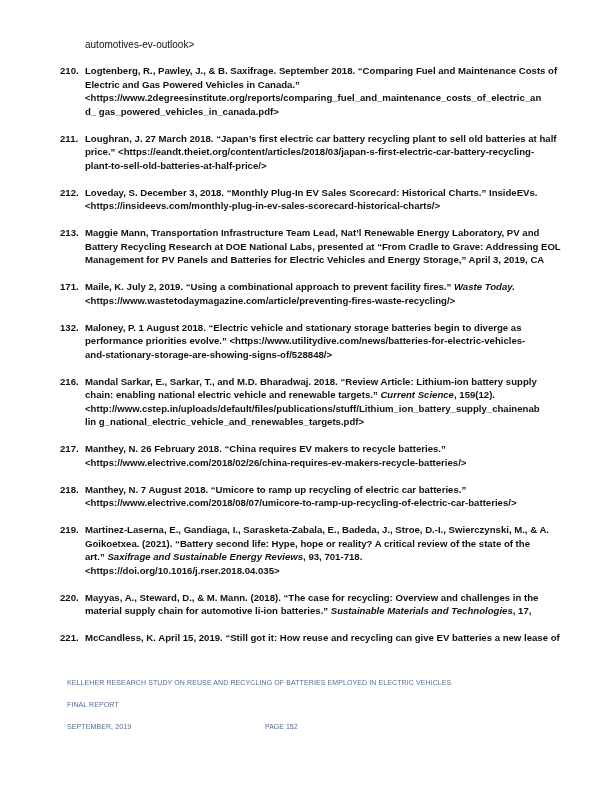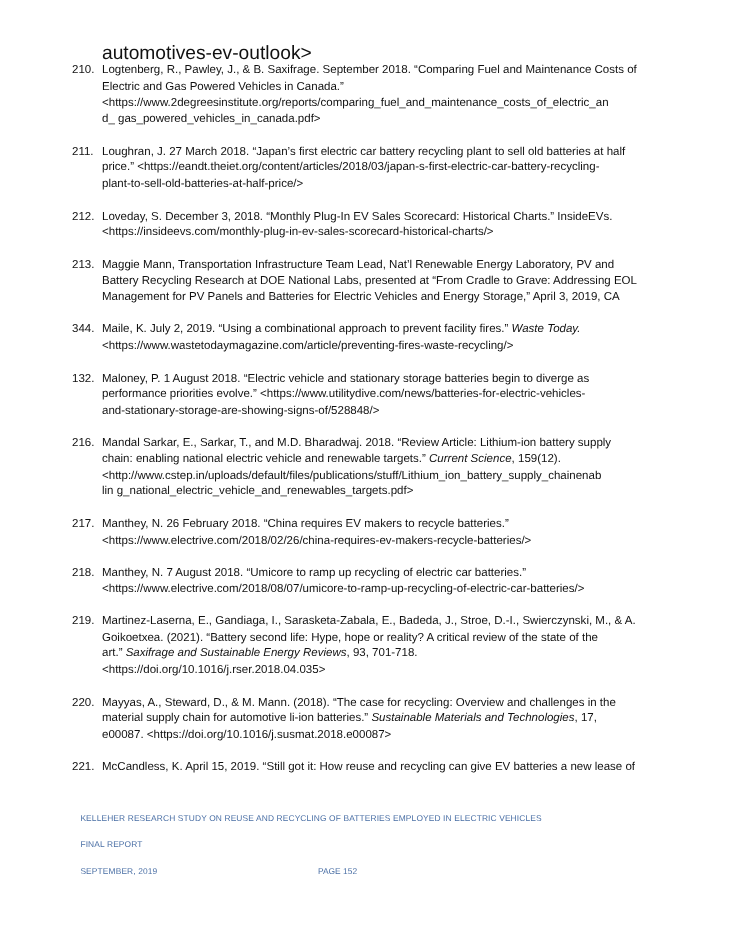--- a/index.html
+++ b/index.html
@@ -1,20 +1,20 @@
 <!DOCTYPE html>
 <html><head>
 <meta charset="utf-8">
 <style>
   html, body { margin: 0; padding: 0; background: #ffffff; }
   body { width: 612px; height: 792px; position: relative; overflow: hidden;
          font-family: "Liberation Sans", sans-serif; color: #111; }
   .page { position: absolute; left: 0; top: 0; width: 612px; height: 792px; }
-  .cont { position: absolute; left: 85px; top: 38px; font-size: 16px; line-height: 13.5px; white-space: nowrap; }
-  .refs { position: absolute; left: 60px; top: 52px; width: 495px; }
+  .cont { position: absolute; left: 85px; top: 38px; font-size: 10px; line-height: 13.5px; white-space: nowrap; }
+  .refs { position: absolute; left: 60px; top: 64px; width: 495px; font-weight: bold; }
   .ref { position: relative; padding-left: 25px; font-size: 9.6px; line-height: 13.5px; margin-bottom: 13.5px; }
   .ref .num { position: absolute; left: 0; top: 0; }
   .ref .line { display: block; white-space: nowrap; }
   .ref em { font-style: italic; }
   .footer { position: absolute; left: 67px; font-size: 7px; color: #4a6fa5; letter-spacing: 0.1px; white-space: nowrap; }
   .f1 { top: 679px; }
   .f2 { top: 701px; }
   .f3 { top: 723px; }
   .f3b { position: absolute; left: 265px; top: 723px; font-size: 7px; color: #4a6fa5; }
 </style>
@@ -42,21 +42,21 @@
         <span class="line"><span>Loveday, S. December 3, 2018. “Monthly Plug-In EV Sales Scorecard: Historical Charts.” InsideEVs.</span></span>
         <span class="line"><span>&lt;https://insideevs.com/monthly-plug-in-ev-sales-scorecard-historical-charts/&gt;</span></span>
       </div>
       <div class="ref">
         <span class="num">213.</span>
         <span class="line"><span>Maggie Mann, Transportation Infrastructure Team Lead, Nat’l Renewable Energy Laboratory, PV and</span></span>
         <span class="line"><span>Battery Recycling Research at DOE National Labs, presented at “From Cradle to Grave: Addressing EOL</span></span>
         <span class="line"><span>Management for PV Panels and Batteries for Electric Vehicles and Energy Storage,” April 3, 2019, CA</span></span>
       </div>
       <div class="ref">
-        <span class="num">344.</span>
+        <span class="num">171.</span>
         <span class="line"><span>Maile, K. July 2, 2019. “Using a combinational approach to prevent facility fires.” </span><em>Waste Today.</em></span>
         <span class="line"><span>&lt;https://www.wastetodaymagazine.com/article/preventing-fires-waste-recycling/&gt;</span></span>
       </div>
       <div class="ref">
         <span class="num">132.</span>
         <span class="line"><span>Maloney, P. 1 August 2018. “Electric vehicle and stationary storage batteries begin to diverge as</span></span>
         <span class="line"><span>performance priorities evolve.” &lt;https://www.utilitydive.com/news/batteries-for-electric-vehicles-</span></span>
         <span class="line"><span>and-stationary-storage-are-showing-signs-of/528848/&gt;</span></span>
       </div>
       <div class="ref">
@@ -80,21 +80,20 @@
         <span class="num">219.</span>
         <span class="line"><span>Martinez-Laserna, E., Gandiaga, I., Sarasketa-Zabala, E., Badeda, J., Stroe, D.-I., Swierczynski, M., &amp; A.</span></span>
         <span class="line"><span>Goikoetxea. (2021). “Battery second life: Hype, hope or reality? A critical review of the state of the</span></span>
         <span class="line"><span>art.” </span><em>Saxifrage and Sustainable Energy Reviews</em><span>, 93, 701-718.</span></span>
         <span class="line"><span>&lt;https://doi.org/10.1016/j.rser.2018.04.035&gt;</span></span>
       </div>
       <div class="ref">
         <span class="num">220.</span>
         <span class="line"><span>Mayyas, A., Steward, D., &amp; M. Mann. (2018). “The case for recycling: Overview and challenges in the</span></span>
         <span class="line"><span>material supply chain for automotive li-ion batteries.”  </span><em>Sustainable Materials and Technologies</em><span>, 17,</span></span>
-        <span class="line"><span>e00087. &lt;https://doi.org/10.1016/j.susmat.2018.e00087&gt;</span></span>
       </div>
       <div class="ref">
         <span class="num">221.</span>
         <span class="line"><span>McCandless, K. April 15, 2019. “Still got it: How reuse and recycling can give EV batteries a new lease of</span></span>
       </div>
     </div>
 
   <div class="footer f1">KELLEHER RESEARCH STUDY ON REUSE AND RECYCLING OF BATTERIES EMPLOYED IN ELECTRIC VEHICLES</div>
   <div class="footer f2">FINAL REPORT</div>
   <div class="footer f3">SEPTEMBER, 2019</div>

